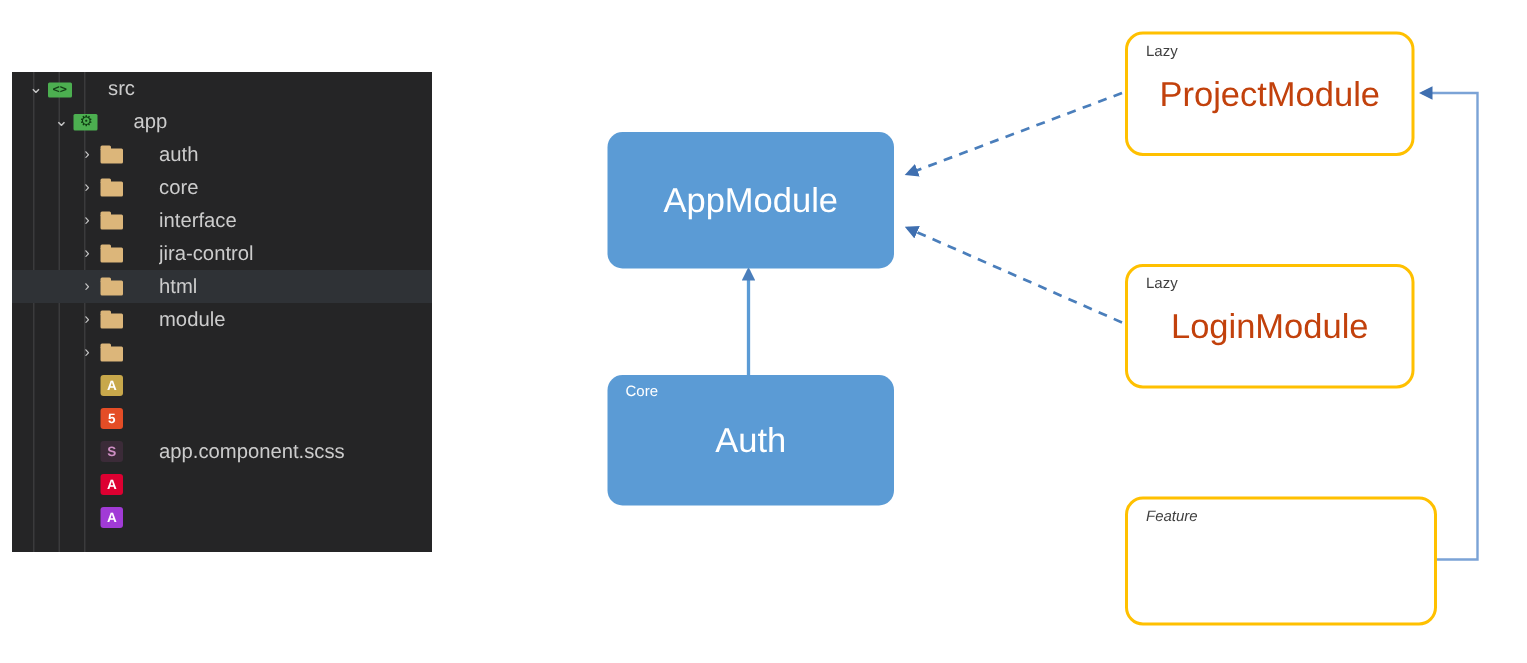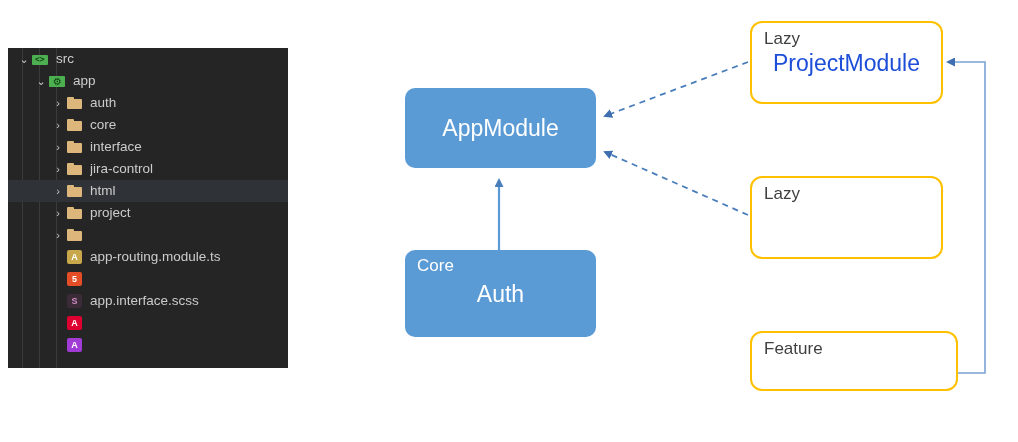--- a/index.html
+++ b/index.html
@@ -28,21 +28,21 @@
 
   .chev{
     width:16px;flex:0 0 16px;text-align:center;
     font-size:11px;color:#c5c5c5;line-height:22px;
   }
   .chev.spacer{visibility:hidden;}
   .ico{
     flex:0 0 18px;width:18px;height:16px;margin-right:6px;
     position:relative;display:inline-block;
   }
-  .lbl{overflow:hidden;text-overflow:ellipsis;}
+  .lbl{overflow:hidden;text-overflow:ellipsis;margin-left:16px;}
 
   
   .ico-folder::before{
     content:"";position:absolute;left:1px;top:4px;width:15px;height:10px;
     background:#dcb67a;border-radius:1px;
   }
   .ico-folder::after{
     content:"";position:absolute;left:1px;top:1.5px;width:7px;height:3px;
     background:#dcb67a;border-radius:1px 1px 0 0;
   }
@@ -76,37 +76,37 @@
   .b-scss .ico-badge{background:#3b2b38;color:#cf8fc4;}
   .b-ts .ico-badge{background:#dd0031;}
   .b-module .ico-badge{background:#a13bd6;}
 
   
   #diagram{position:absolute;left:0;top:0;width:1018px;height:442px;}
   svg#wires{position:absolute;left:0;top:0;width:1018px;height:442px;}
 
   .node{position:absolute;box-sizing:border-box;}
   .node .tag{
-    position:absolute;left:12px;top:6px;font-size:17px;
+    position:absolute;left:12px;top:6px;font-size:10px;
   }
   .node .name{
     position:absolute;left:0;right:0;top:50%;
     transform:translateY(-50%);
     text-align:center;font-size:23px;font-weight:400;
   }
   .node.blue{
     background:#5b9bd5;border-radius:10px;
   }
   .node.blue .tag{color:#ffffff;}
   .node.blue .name{color:#ffffff;}
   .node.yellow{
     background:#ffffff;border:2px solid #ffc000;border-radius:12px;
   }
   .node.yellow .tag{color:#3f3f3f;}
-  .node.yellow .name{color:#1d4ed8;}
+  .node.yellow .name{color:#c2410c;}
 </style>
 </head>
 <body>
 
 <div id="explorer">
   <div class="guides">
     <div class="guide" style="left:14px"></div>
     <div class="guide" style="left:31px"></div>
     <div class="guide" style="left:48px"></div>
   </div>
@@ -142,45 +142,44 @@
         <span class="lbl">jira-control</span>
       </div>
       <div class="tree-row selected" style="padding-left: 42px;">
         <span class="chev">›</span>
         <span class="ico ico-folder"></span>
         <span class="lbl">html</span>
       </div>
       <div class="tree-row" style="padding-left: 42px;">
         <span class="chev">›</span>
         <span class="ico ico-folder"></span>
-        <span class="lbl">project</span>
+        <span class="lbl">module</span>
       </div>
       <div class="tree-row" style="padding-left: 42px;">
         <span class="chev">›</span>
         <span class="ico ico-folder"></span>
       </div>
       <div class="tree-row" style="padding-left: 42px;">
         <span class="chev spacer">›</span>
         <span class="ico b-routing">
           <span class="ico-badge">A</span>
         </span>
-        <span class="lbl">app-routing.module.ts</span>
       </div>
       <div class="tree-row" style="padding-left: 42px;">
         <span class="chev spacer">›</span>
         <span class="ico b-html">
           <span class="ico-badge">5</span>
         </span>
       </div>
       <div class="tree-row" style="padding-left: 42px;">
         <span class="chev spacer">›</span>
         <span class="ico b-scss">
           <span class="ico-badge">S</span>
         </span>
-        <span class="lbl">app.interface.scss</span>
+        <span class="lbl">app.component.scss</span>
       </div>
       <div class="tree-row" style="padding-left: 42px;">
         <span class="chev spacer">›</span>
         <span class="ico b-ts">
           <span class="ico-badge">A</span>
         </span>
       </div>
       <div class="tree-row" style="padding-left: 42px;">
         <span class="chev spacer">›</span>
         <span class="ico b-module">
@@ -208,31 +207,32 @@
     <path d="M 748,62 L 605,116" stroke="#4a7ebb" stroke-width="1.8" fill="none" stroke-dasharray="6 5" marker-end="url(#arrowDash)"></path>
 
     <path d="M 748,215 L 605,152" stroke="#4a7ebb" stroke-width="1.8" fill="none" stroke-dasharray="6 5" marker-end="url(#arrowDash)"></path>
 
     <path d="M 499,250 L 499,180" stroke="#5b9bd5" stroke-width="2.2" fill="none" marker-end="url(#arrowSolid)"></path>
 
     <path d="M 958,373 L 985,373 L 985,62 L 948,62" stroke="#7ba3d6" stroke-width="1.6" fill="none" marker-end="url(#arrowSolidLight)"></path>
   </svg>
 
   <div id="nodes">
-      <div class="node blue" style="left: 405px; top: 88px; width: 191px; height: 80px;">
+      <div class="node blue" style="left: 405px; top: 88px; width: 191px; height: 91px;">
         <span class="name">AppModule</span>
       </div>
       <div class="node blue" style="left: 405px; top: 250px; width: 191px; height: 87px;">
         <span class="tag">Core</span>
         <span class="name">Auth</span>
       </div>
       <div class="node yellow" style="left: 750px; top: 21px; width: 193px; height: 83px;">
         <span class="tag">Lazy</span>
         <span class="name">ProjectModule</span>
       </div>
       <div class="node yellow" style="left: 750px; top: 176px; width: 193px; height: 83px;">
         <span class="tag">Lazy</span>
-      </div>
-      <div class="node yellow" style="left: 750px; top: 331px; width: 208px; height: 60px;">
+        <span class="name">LoginModule</span>
+      </div>
+      <div class="node yellow" style="left: 750px; top: 331px; width: 208px; height: 86px; font-style: italic;">
         <span class="tag">Feature</span>
       </div>
     </div>
 </div>
 
 </body></html>

